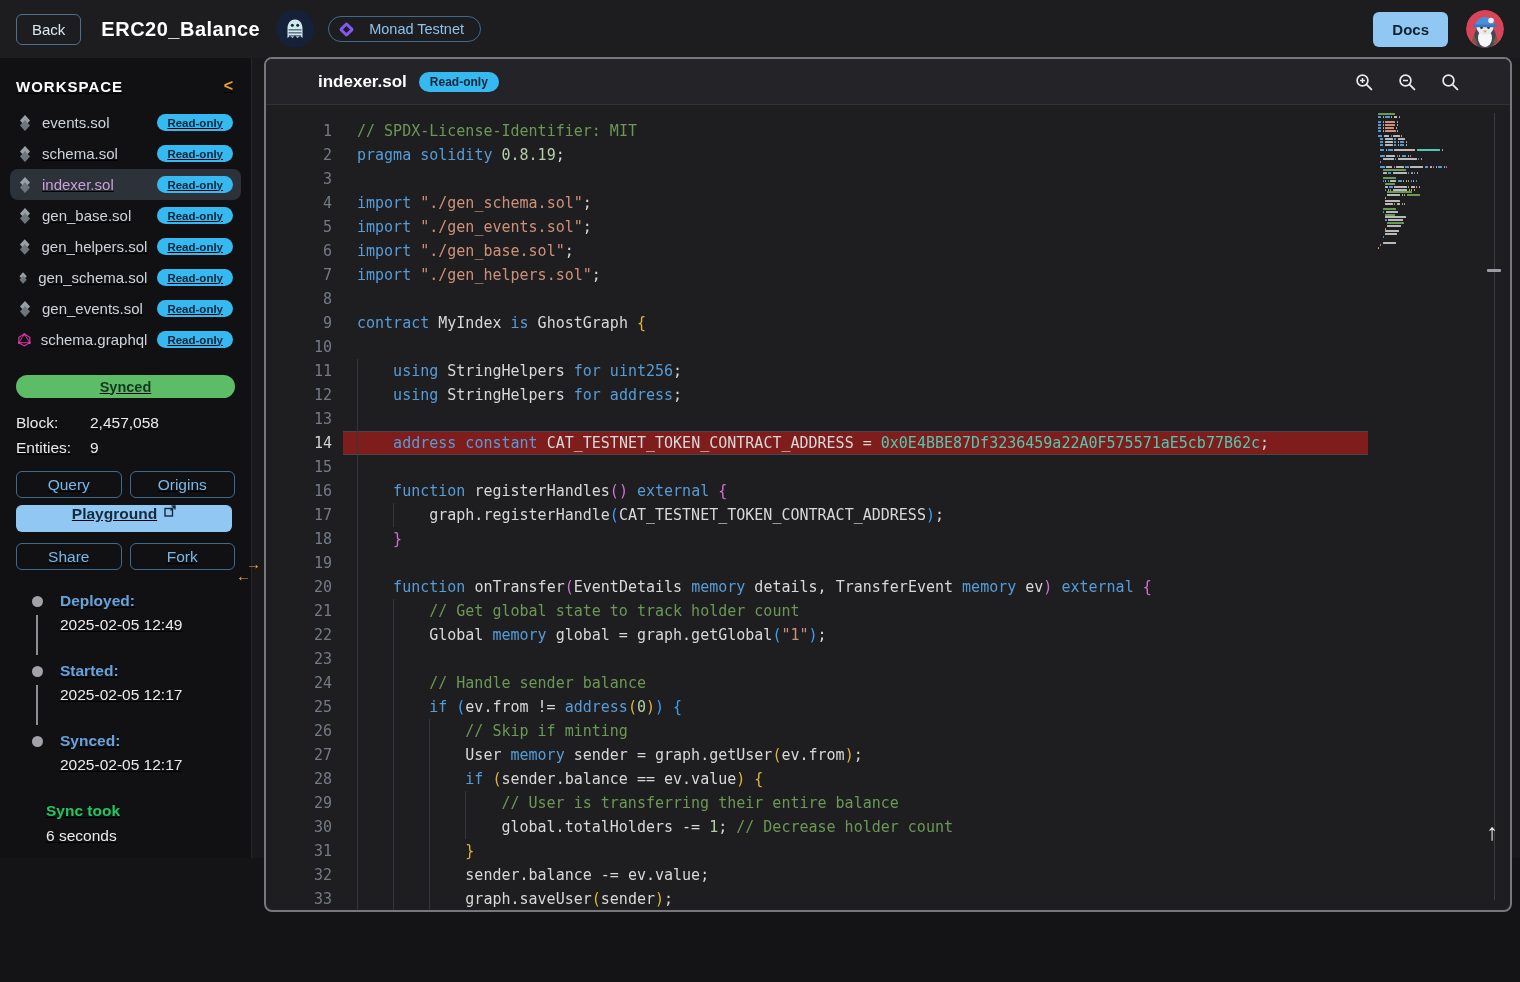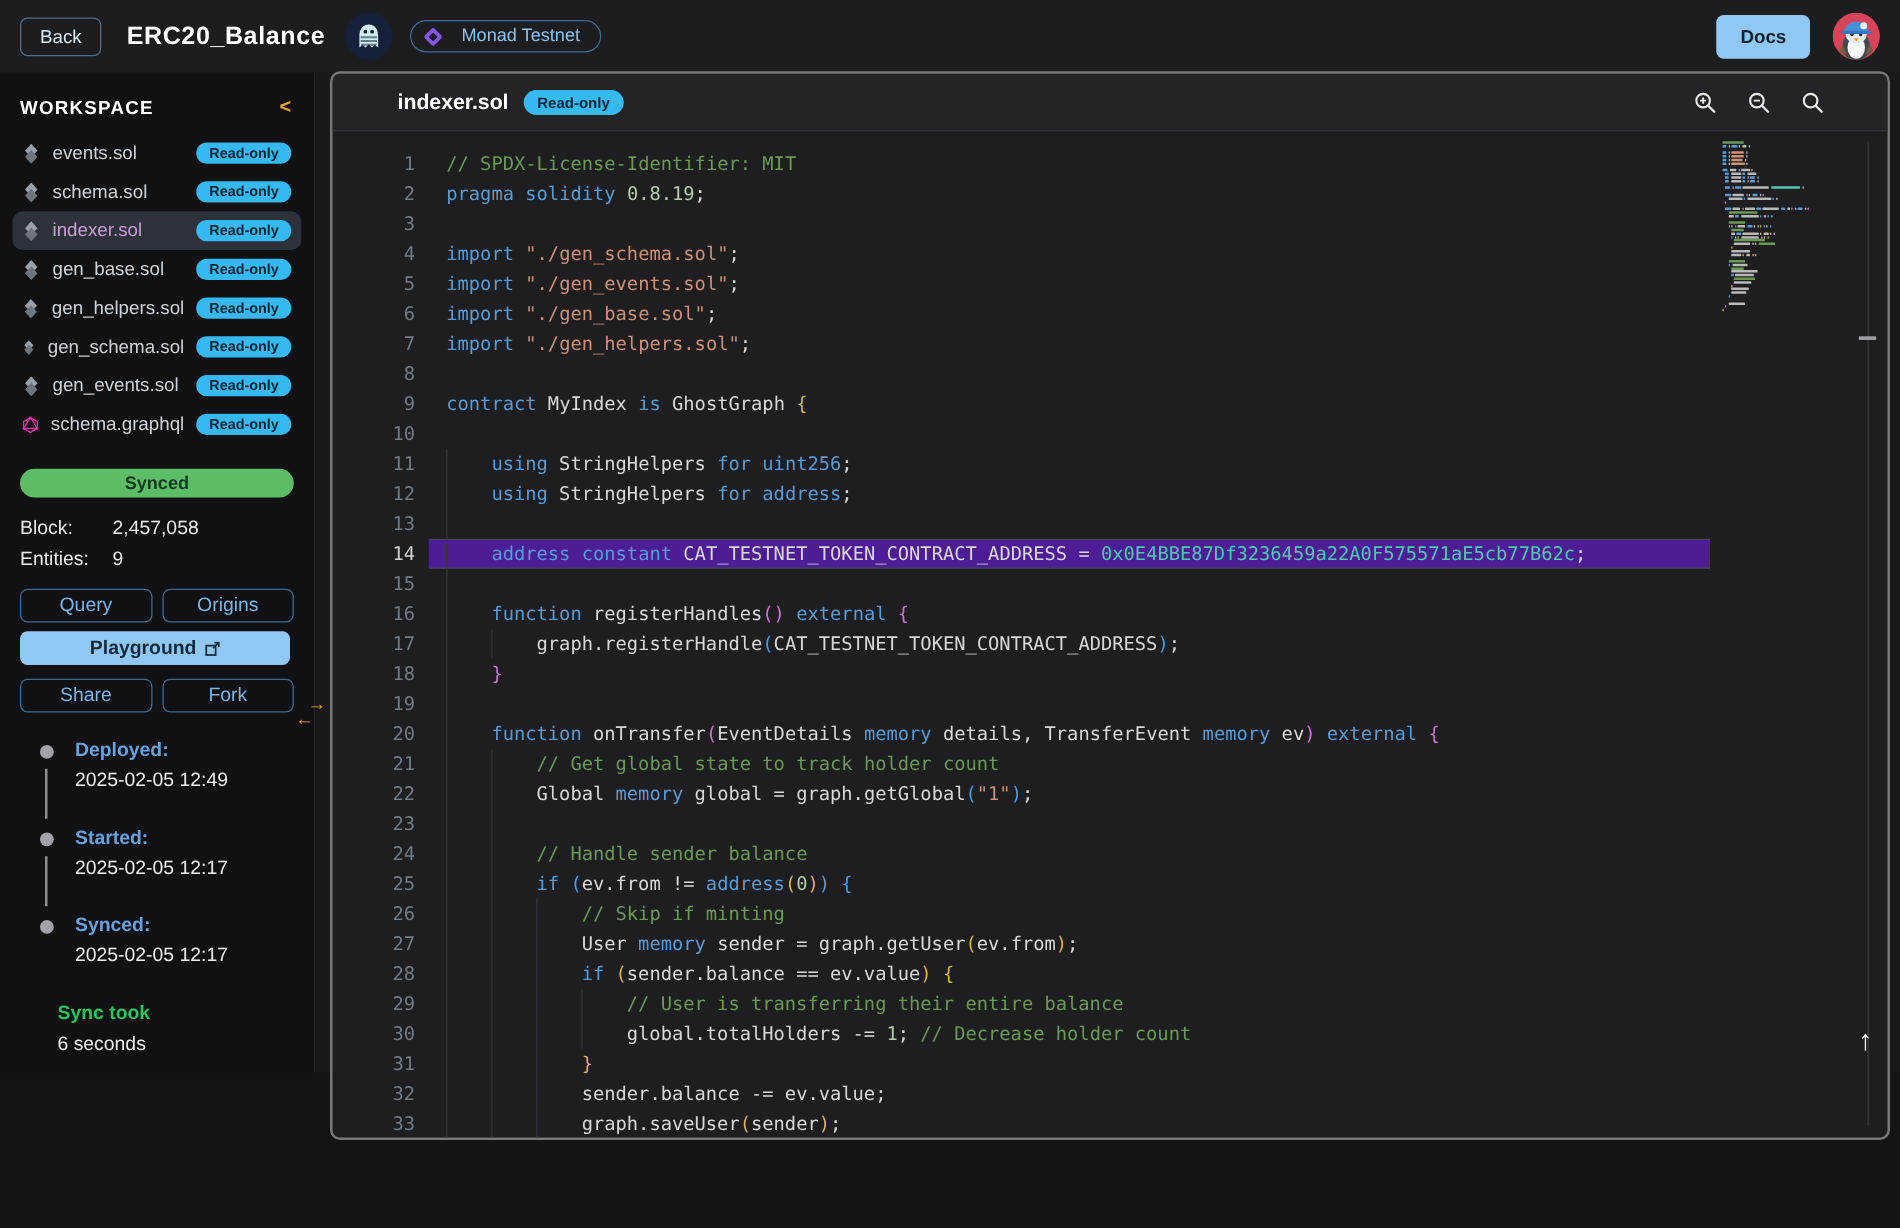--- a/index.html
+++ b/index.html
@@ -16,21 +16,21 @@
   .net-pill { margin-left:14px; display:flex; align-items:center; gap:17px; border:1px solid #3e6c91;
               border-radius:15px; padding:4px 16px 4px 12px; }
   .net-diamond { width:11px; height:11px; border:3px solid #8457f0; border-radius:2px; transform:rotate(45deg); }
   .net-label { color:#8ec2ea; font-size:14.5px; }
   .tb-spacer { flex:1; }
   .btn-solid { background:#90c8f3; border:none; border-radius:6px; color:#0e2130; font-weight:bold;
                font-family:inherit; font-size:15px; padding:9px 19px; cursor:pointer; }
   .avatar { width:38px; height:38px; border-radius:50%; margin-left:18px; overflow:hidden; cursor:pointer; }
 
   
-  .shell { display:flex; height:800px; }
+  .shell { display:flex; height:800px;text-decoration:underline; }
   .sidebar { width:252px; flex-shrink:0; background:#111114; border-right:1px solid #26262a;
              display:flex; flex-direction:column; overflow:hidden; }
   .main { flex:1; position:relative; background:#19191c; }
 
   
   .ws-head { display:flex; align-items:center; justify-content:space-between; padding:19px 18px 10px 16px; }
   .ws-title { color:#ffffff; font-size:15px; font-weight:bold; letter-spacing:1px; }
   .ws-chevron { color:#f0a030; font-size:16px; font-weight:bold; cursor:pointer; }
   .file-list { padding:2px 0; }
   .file-row { height:31px; margin:0 10px; padding:0 8px; border-radius:8px; display:flex;
@@ -43,21 +43,21 @@
   .sync-pill { margin:18px 16px 0; height:23px; background:#5cbd66; border-radius:12px; display:flex;
                align-items:center; justify-content:center; color:#123820; font-size:14.5px; font-weight:bold; }
   .stats { margin:12px 16px 0; }
   .stat-row { display:flex; color:#e9e9e9; font-size:15.5px; height:25px; align-items:center; }
   .stat-label { width:74px; }
   .side-grid { display:grid; grid-template-columns:1fr 1fr; gap:7px 8px; margin:11px 16px 0; }
   .side-btn { height:27px; background:transparent; border:1px solid #3e6c91; border-radius:6px;
               color:#79b7e8; font-family:inherit; font-size:15.5px; cursor:pointer; }
   .playground-btn { margin:7px 16px 0; height:27px; width:216px; background:#90c8f3; border:none; border-radius:6px;
               color:#14293c; font-family:inherit; font-size:15.5px; font-weight:bold; cursor:pointer;
-              display:flex; align-items:center; justify-content:center; gap:7px; }
+              display:flex; justify-content:center; gap:7px; }
   .timeline { margin-top:22px; }
   .tl-event { position:relative; padding-left:60px; min-height:70px; }
   .tl-dot { position:absolute; left:32px; top:4px; width:11px; height:11px; border-radius:50%; background:#a2a2a8; }
   .tl-line { position:absolute; left:36px; top:23px; width:2px; height:40px; background:#8d8d92; }
   .tl-label { color:#68a2dc; font-size:15.5px; font-weight:bold; }
   .tl-date { color:#ebebeb; font-size:15.5px; margin-top:6px; }
   .sync-took { padding-left:46px; margin-top:0px; }
   .st-label { color:#22c55e; font-size:15.5px; font-weight:bold; }
   .st-value { color:#ebebeb; font-size:15.5px; margin-top:7px; }
 
@@ -77,21 +77,21 @@
               border-radius:10px; padding:3px 11px; }
   .ed-icons { position:absolute; right:50px; top:0; height:46px; display:flex; align-items:center; gap:24px; }
   .ed-icons svg { cursor:pointer; display:block; }
 
   .code-wrap { position:absolute; top:47px; left:0; right:0; bottom:0;
                font-family:"DejaVu Sans Mono", monospace; font-size:15px; padding-top:13px; cursor:text; }
   .cl { display:flex; height:24px; line-height:24px; white-space:pre; }
   .ln { width:66px; text-align:right; color:#747a84; flex-shrink:0; font-size:15px; }
   .ln-hl { color:#d2d2d2; }
   .lc { flex:1; margin-left:11px; padding-left:14px; margin-right:142px; }
-  .lc.hl { background:#4c1d95; box-shadow: inset 0 1px 0 #46464c, inset 0 -1px 0 #46464c; }
+  .lc.hl { background:#7f1d1d; box-shadow: inset 0 1px 0 #46464c, inset 0 -1px 0 #46464c; }
   .guide { display:inline-block; width:4ch; height:24px; border-left:1px solid #35353b; vertical-align:top; }
   .t-c { color:#6a9955; } .t-k { color:#569cd6; } .t-w { color:#d8d8d8; }
   .t-s { color:#ce9178; } .t-n { color:#b5cea8; } .t-a { color:#4ec9b0; }
   .t-pg { color:#ddb53c; } .t-pp { color:#cf72cf; } .t-pb { color:#3f9ef0; }
 
   .minimap { position:absolute; top:54px; right:22px; width:110px; cursor:pointer; }
   .mm-row { display:flex; height:2px; margin-bottom:0.8px; }
   .mm-seg { height:2px; margin-right:1.5px; border-radius:.5px; }
 
   .vscroll-line { position:absolute; right:15px; top:54px; bottom:10px; width:1px; background:#3c3c42; }

